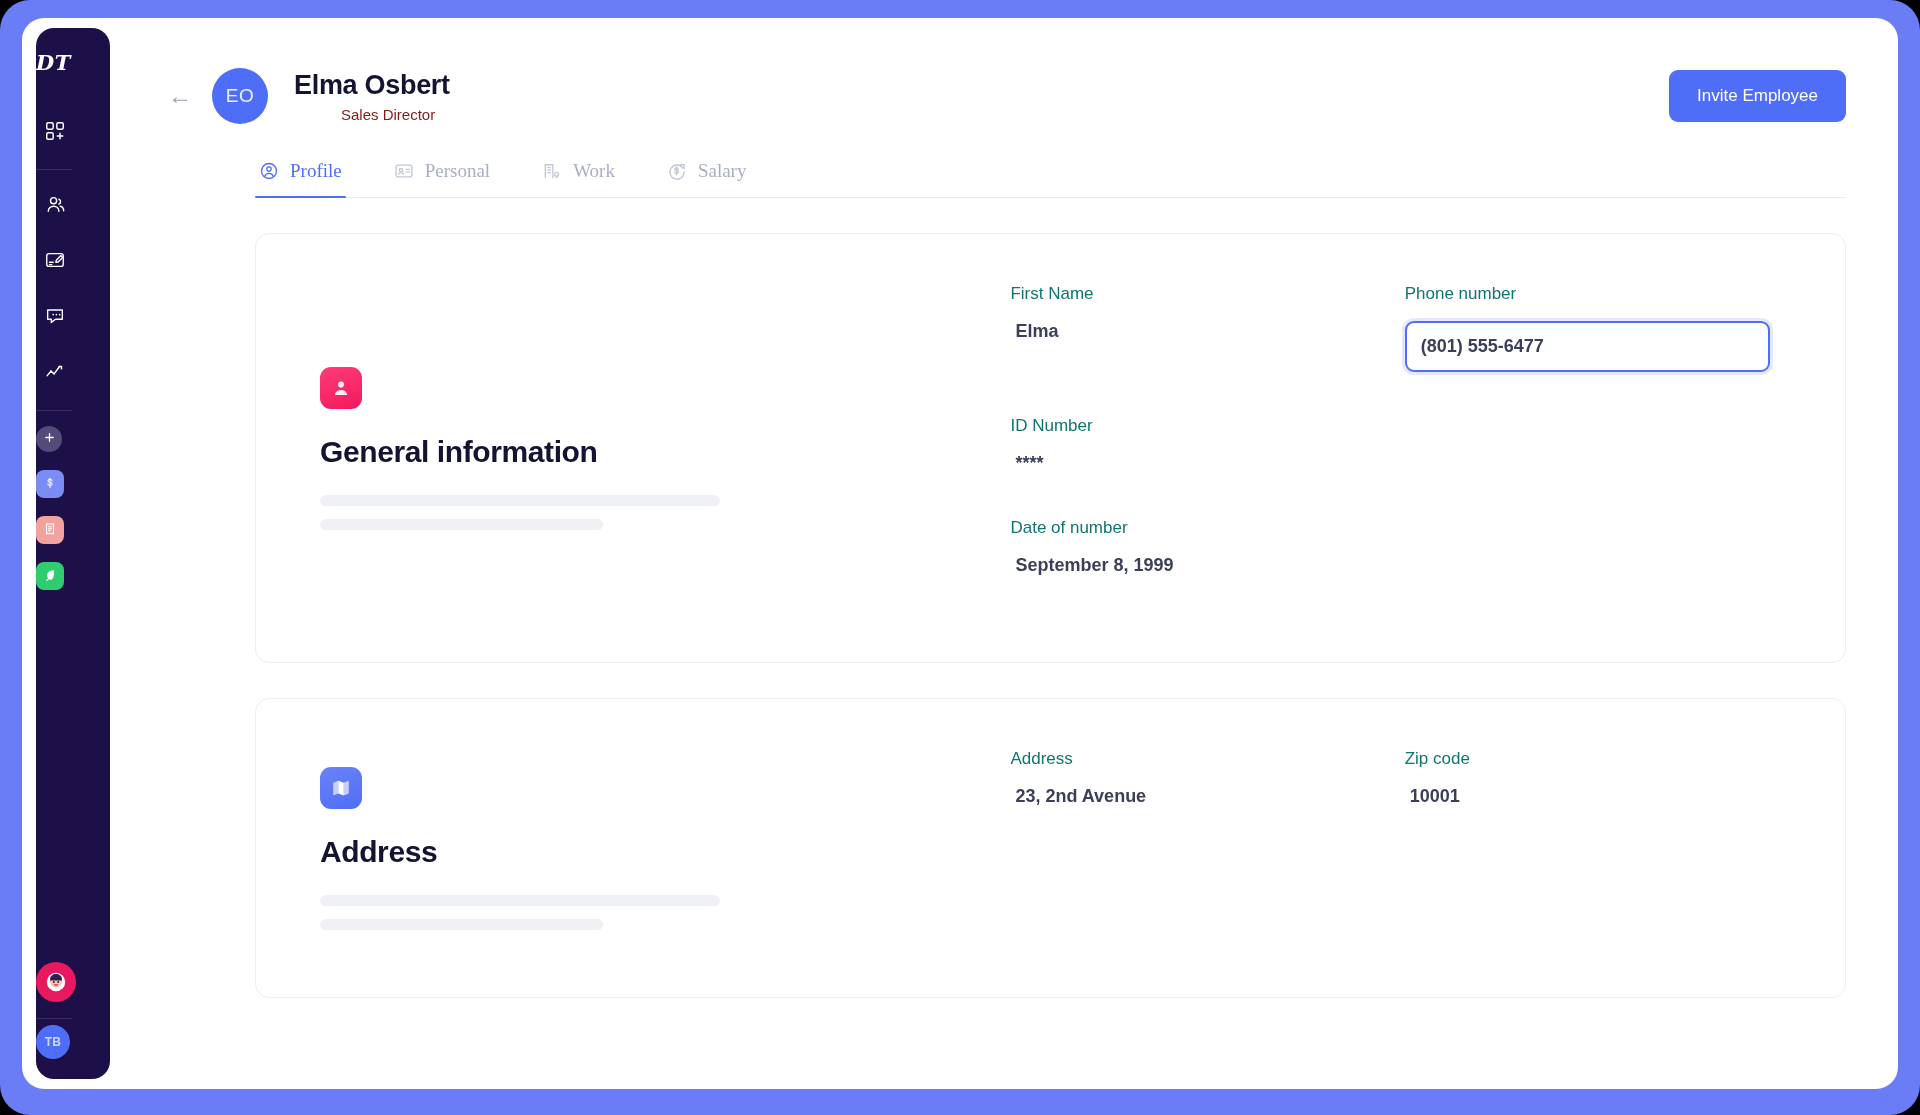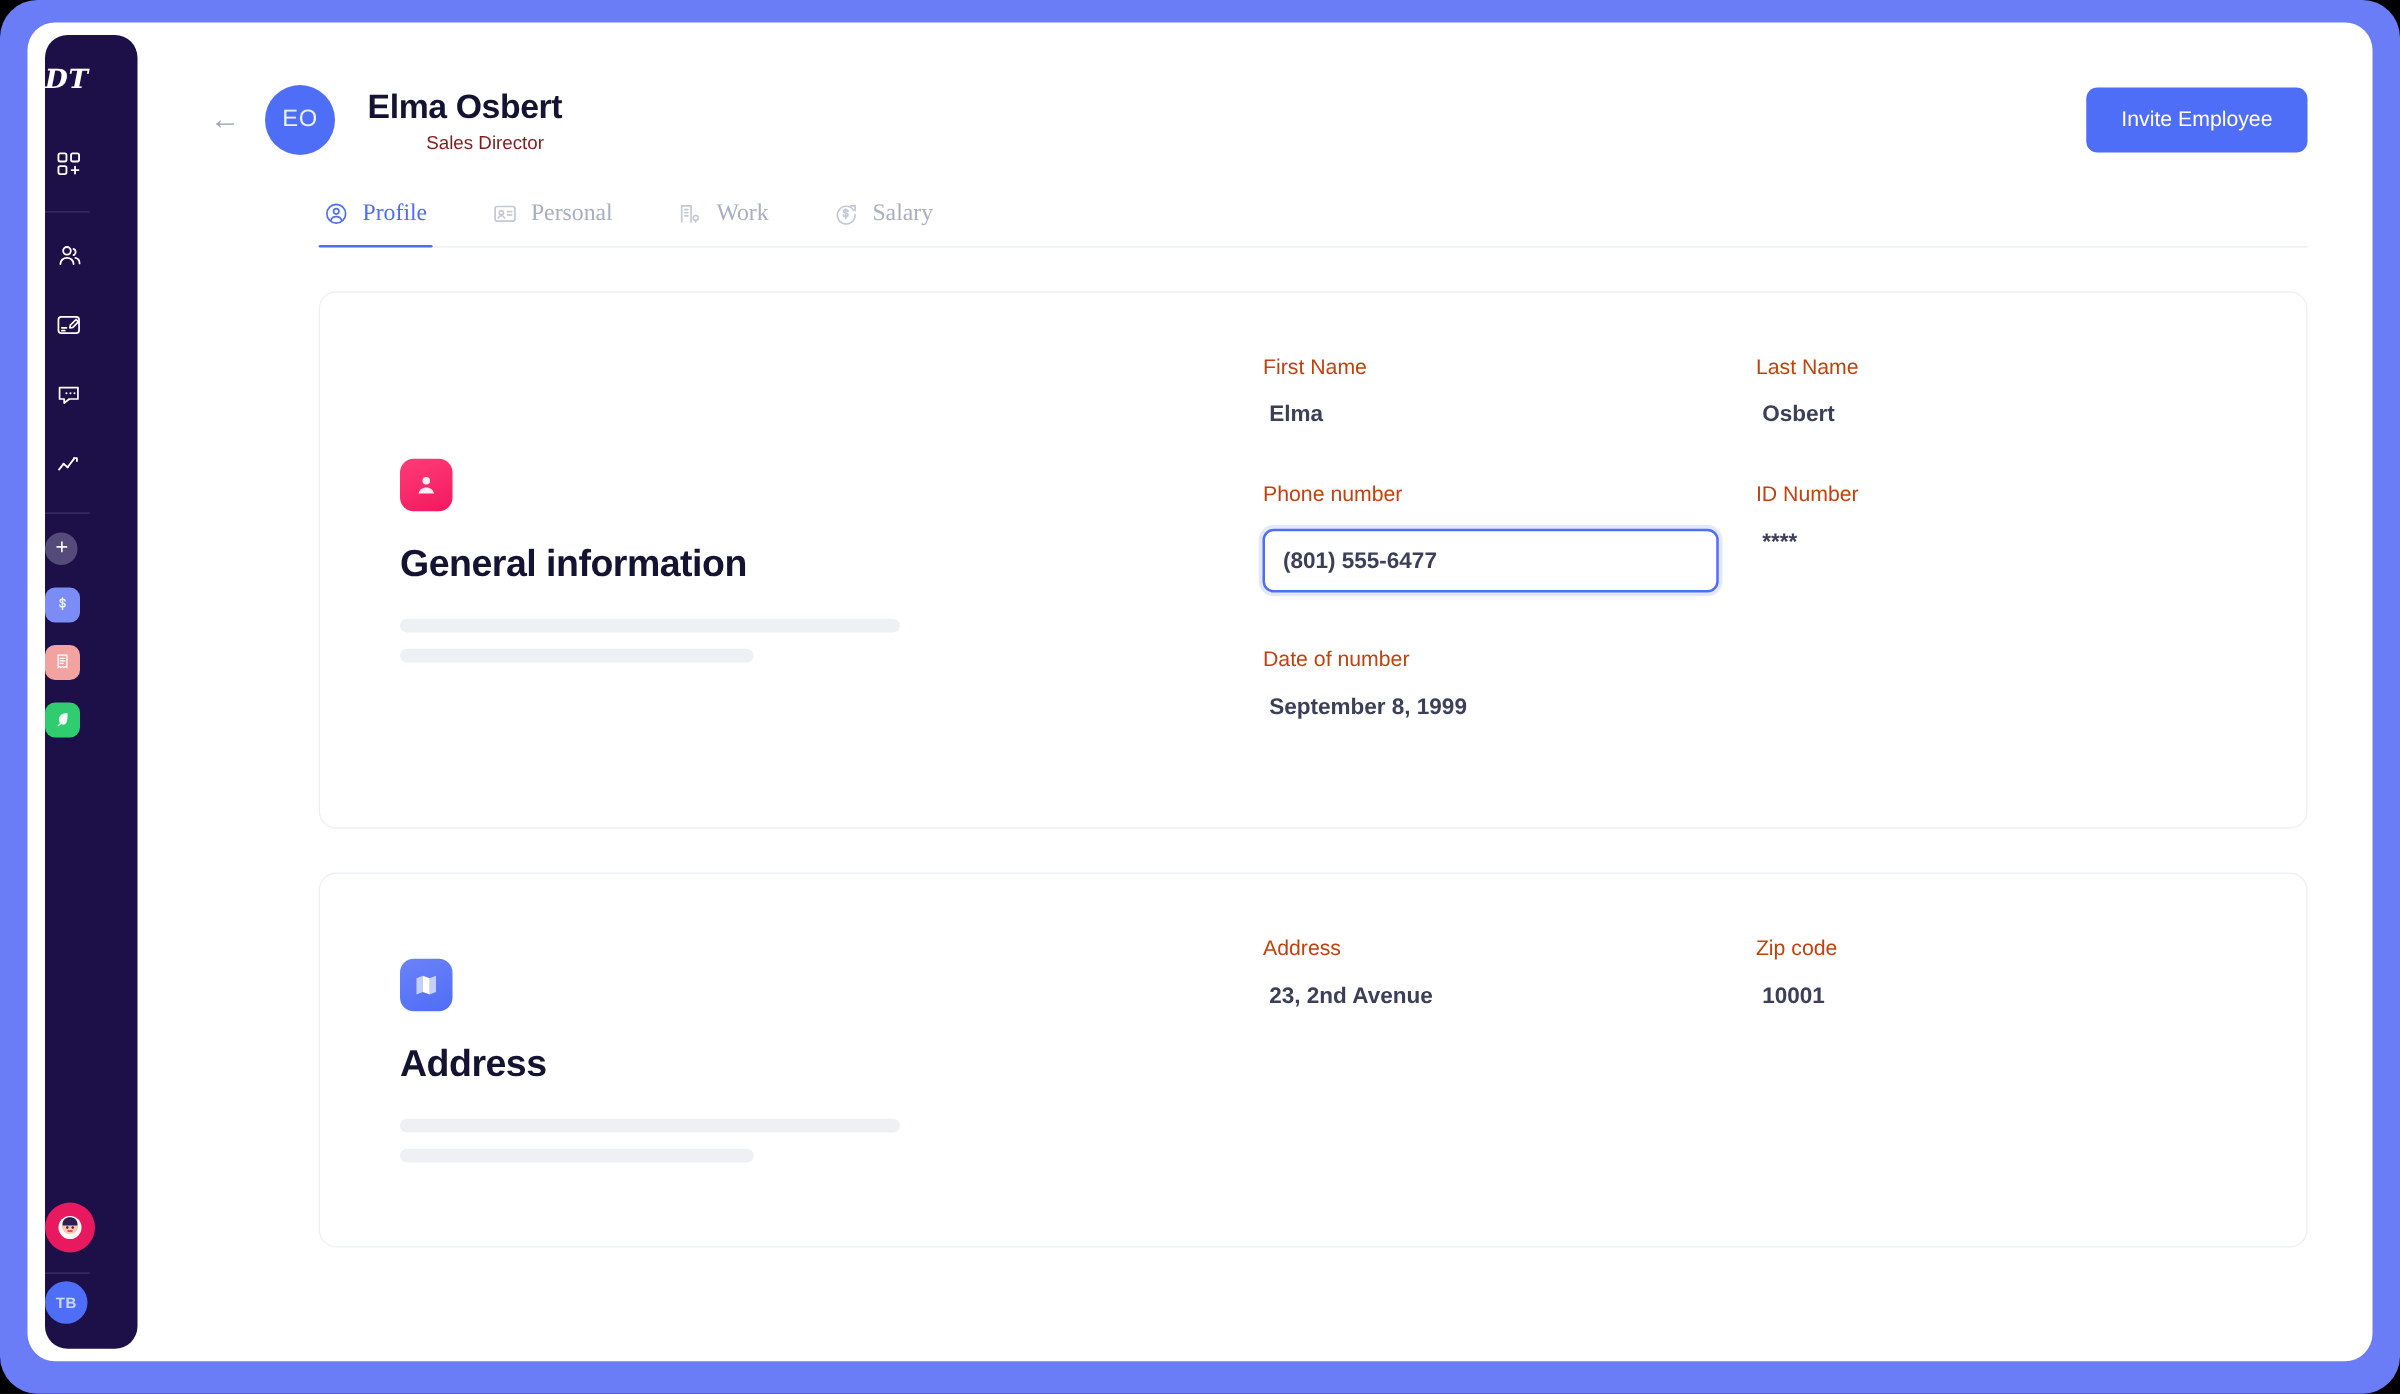--- a/index.html
+++ b/index.html
@@ -221,21 +221,21 @@
     display: grid;
     grid-template-columns: 1fr 1fr;
     column-gap: 10px;
     row-gap: 0;
     align-content: start;
     padding-top: 8px;
   }
   .field { margin-bottom: 44px; }
   .f-label {
     font-size: 17px;
-    color: #c2410c;
+    color: #0f766e;
     margin-bottom: 17px;
   }
   .f-value {
     font-size: 18px;
     color: #3b3f57;
     font-weight: 600;
     padding-left: 5px;
   }
   .f-input {
     width: 365px;
@@ -446,24 +446,20 @@
             <div class="sec-title">General information</div>
             <div class="skel w1"></div>
             <div class="skel w2"></div>
           </div>
 
           <div class="card-right">
             <div class="field">
               <div class="f-label">First Name</div>
               <div class="f-value">Elma</div>
             </div>
-            <div class="field">
-              <div class="f-label">Last Name</div>
-              <div class="f-value">Osbert</div>
-            </div>
 
             <div class="field">
               <div class="f-label">Phone number</div>
               <input class="f-input" value="(801) 555-6477" style="">
             </div>
             <div class="field">
               <div class="f-label">ID Number</div>
               <div class="f-value">****</div>
             </div>
 

